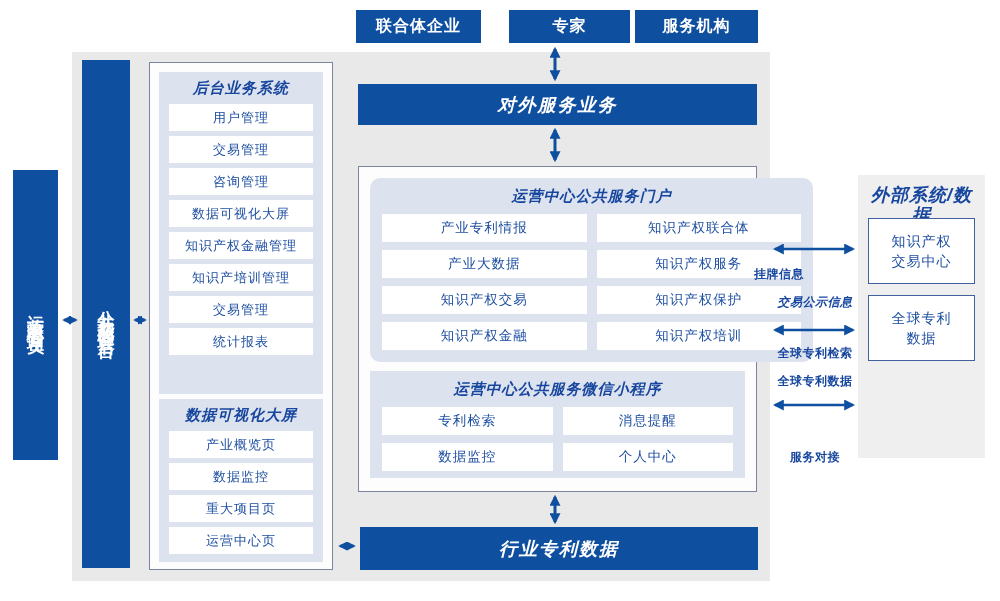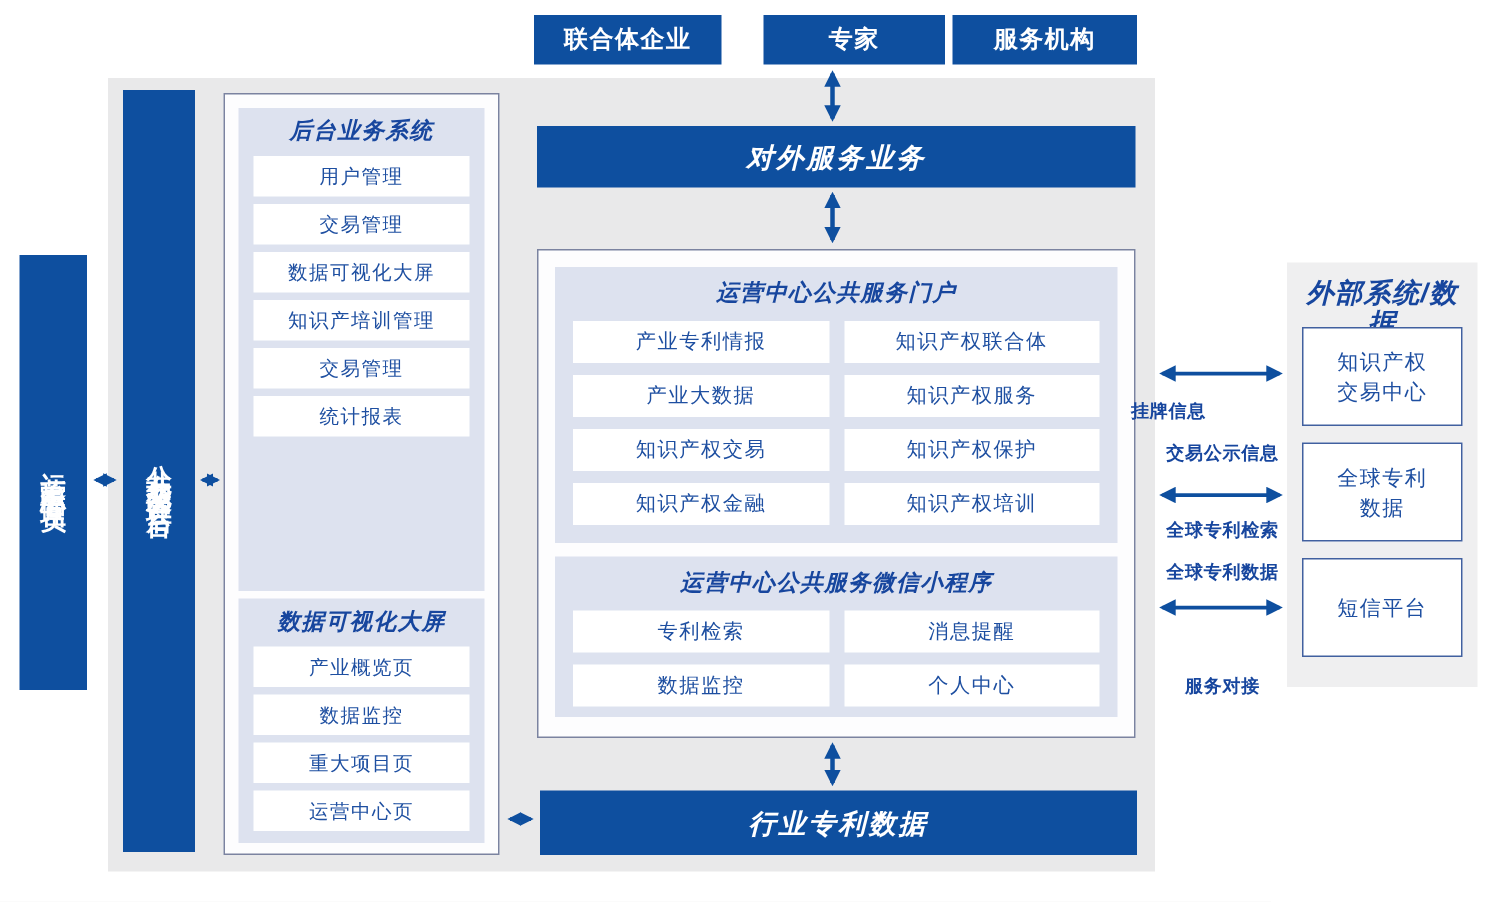--- a/index.html
+++ b/index.html
@@ -90,38 +90,40 @@
 
   <div class="abs bluebox vbar" style="left:13px; top:170px; width:45px; height:290px;">运营中心管理员</div>
   <div class="abs bluebox vbar" style="left:82px; top:60px; width:48px; height:508px;">公共功能及管理后台</div>
 
   <div class="abs outerbox" style="left:149px; top:62px; width:184px; height:508px;padding-left:44px;">
 
     <div class="abs lavpanel colpanel" style="left:9px; top:9px; width:164px; height:322px;">
       <div class="ptitle">后台业务系统</div>
       <div class="whiteitem">用户管理</div>
       <div class="whiteitem">交易管理</div>
+      <div class="whiteitem">咨询管理</div>
       <div class="whiteitem">数据可视化大屏</div>
+      <div class="whiteitem">知识产权金融管理</div>
       <div class="whiteitem">知识产培训管理</div>
       <div class="whiteitem">交易管理</div>
       <div class="whiteitem">统计报表</div>
     </div>
 
     <div class="abs lavpanel colpanel" style="left:9px; top:336px; width:164px; height:163px;">
       <div class="ptitle">数据可视化大屏</div>
       <div class="whiteitem">产业概览页</div>
       <div class="whiteitem">数据监控</div>
       <div class="whiteitem">重大项目页</div>
       <div class="whiteitem">运营中心页</div>
     </div>
   </div>
 
   <div class="abs outerbox" style="left:358px; top:166px; width:399px; height:326px;">
 
-    <div class="abs lavpanel gridpanel" style="left:11px; top:11px; width:375px; height:184px;">
+    <div class="abs lavpanel gridpanel" style="left:11px; top:11px; width:443px; height:184px;border-radius:10px;">
       <div class="ptitle">运营中心公共服务门户</div>
       <div class="grid2">
         <div class="whiteitem">产业专利情报</div>
         <div class="whiteitem">知识产权联合体</div>
         <div class="whiteitem">产业大数据</div>
         <div class="whiteitem">知识产权服务</div>
         <div class="whiteitem">知识产权交易</div>
         <div class="whiteitem">知识产权保护</div>
         <div class="whiteitem">知识产权金融</div>
         <div class="whiteitem">知识产权培训</div>
@@ -140,25 +142,24 @@
   </div>
 
   <div class="abs bluebox bigbar" style="left:360px; top:527px; width:398px; height:43px;">行业专利数据</div>
 
   <div class="abs" style="left:858px; top:175px; width:127px; height:283px; padding:10px 10px 0 10px; display:flex; flex-direction:column;">
     <div class="ptitle" style="margin-bottom:13px; font-size:18px;">外部系统/数据</div>
     <div class="extbox">知识产权
 交易中心</div>
     <div class="extbox">全球专利
 数据</div>
-    <div class="extbox">短信平台</div>
   </div>
 
   <div class="abs alabel" style="left:736px; top:230px; width:86px;">挂牌信息</div>
-  <div class="abs alabel" style="left:770px; top:258px; width:90px;">交易公示信息</div>
+  <div class="abs alabel" style="left:770px; top:258px; width:90px;font-style:italic;">交易公示信息</div>
   <div class="abs alabel" style="left:770px; top:309px; width:90px;">全球专利检索</div>
   <div class="abs alabel" style="left:770px; top:337px; width:90px;">全球专利数据</div>
   <div class="abs alabel" style="left:772px; top:413px; width:86px;">服务对接</div>
 
   <svg class="connectors" width="1000" height="601" viewBox="0 0 1000 601">
     <defs>
       <marker id="ah" viewBox="0 0 10 10" refX="8" refY="5" markerWidth="11" markerHeight="11" orient="auto-start-reverse" markerUnits="userSpaceOnUse">
         <path d="M0,0 L10,5 L0,10 z" fill="#0e4f9f"></path>
       </marker>
       <marker id="ahs" viewBox="0 0 10 10" refX="8" refY="5" markerWidth="9" markerHeight="9" orient="auto-start-reverse" markerUnits="userSpaceOnUse">

